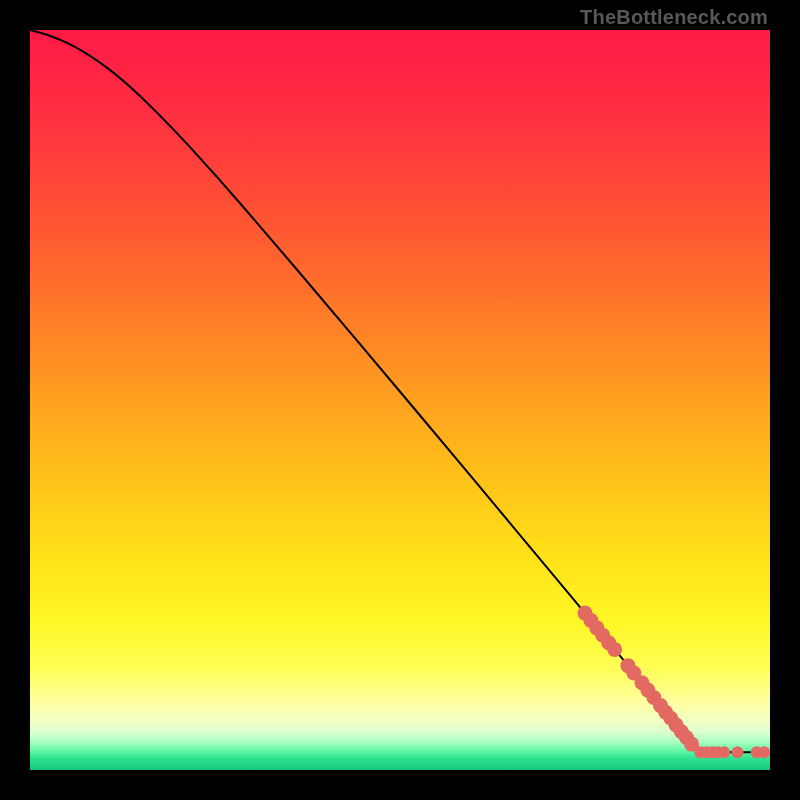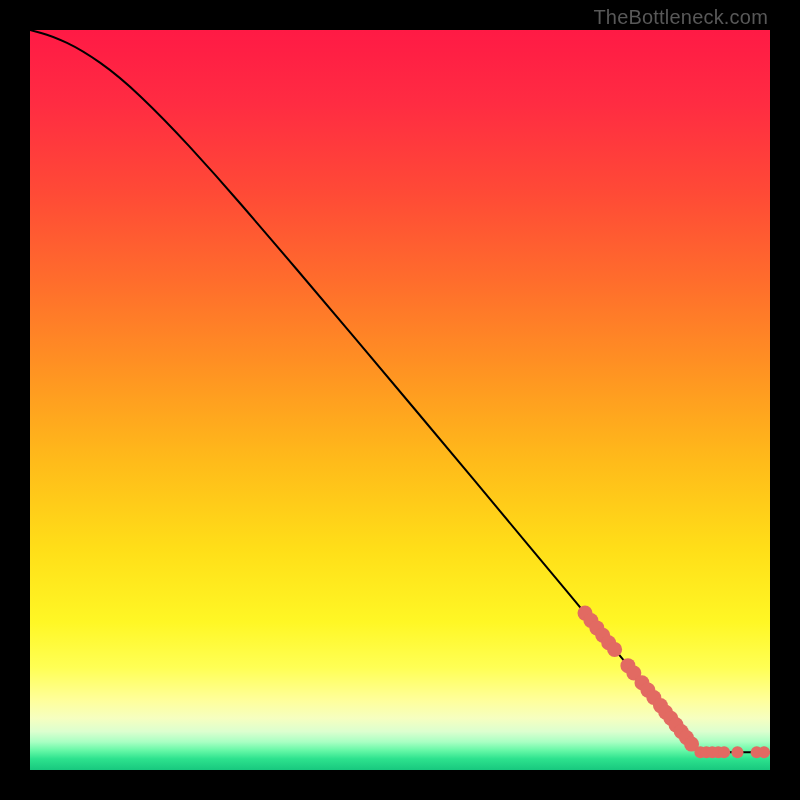--- a/index.html
+++ b/index.html
@@ -19,21 +19,21 @@
     width: 740px;
     height: 740px;
     background: #000;
   }
 
   .watermark {
     position: absolute;
     right: 32px;
     top: 6px;
     font-size: 20px;
-    font-weight: 400;
+    font-weight: 700;
     color: #585858;
     letter-spacing: 0.2px;
   }
 
   .plot-area {
     position: absolute;
     left: 30px;
     top: 30px;
     width: 740px;
     height: 740px;

